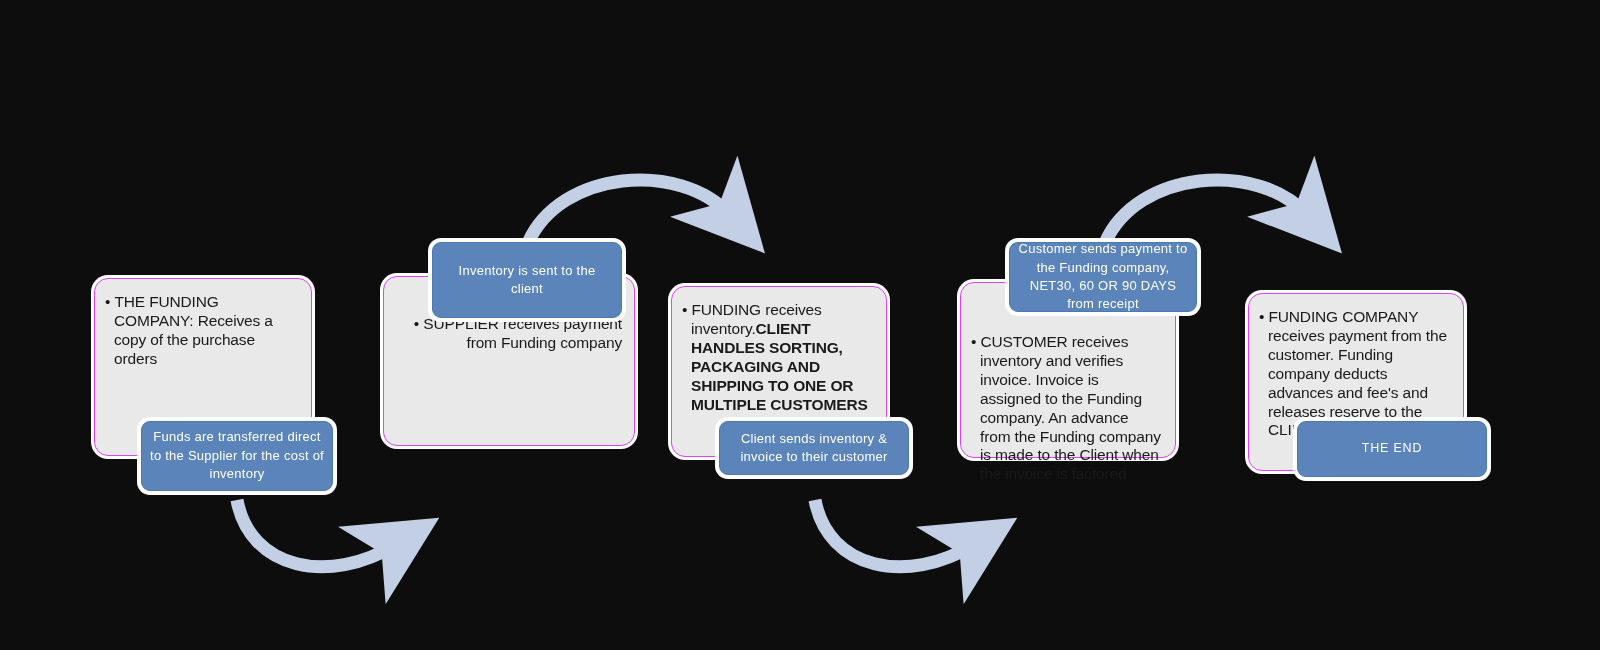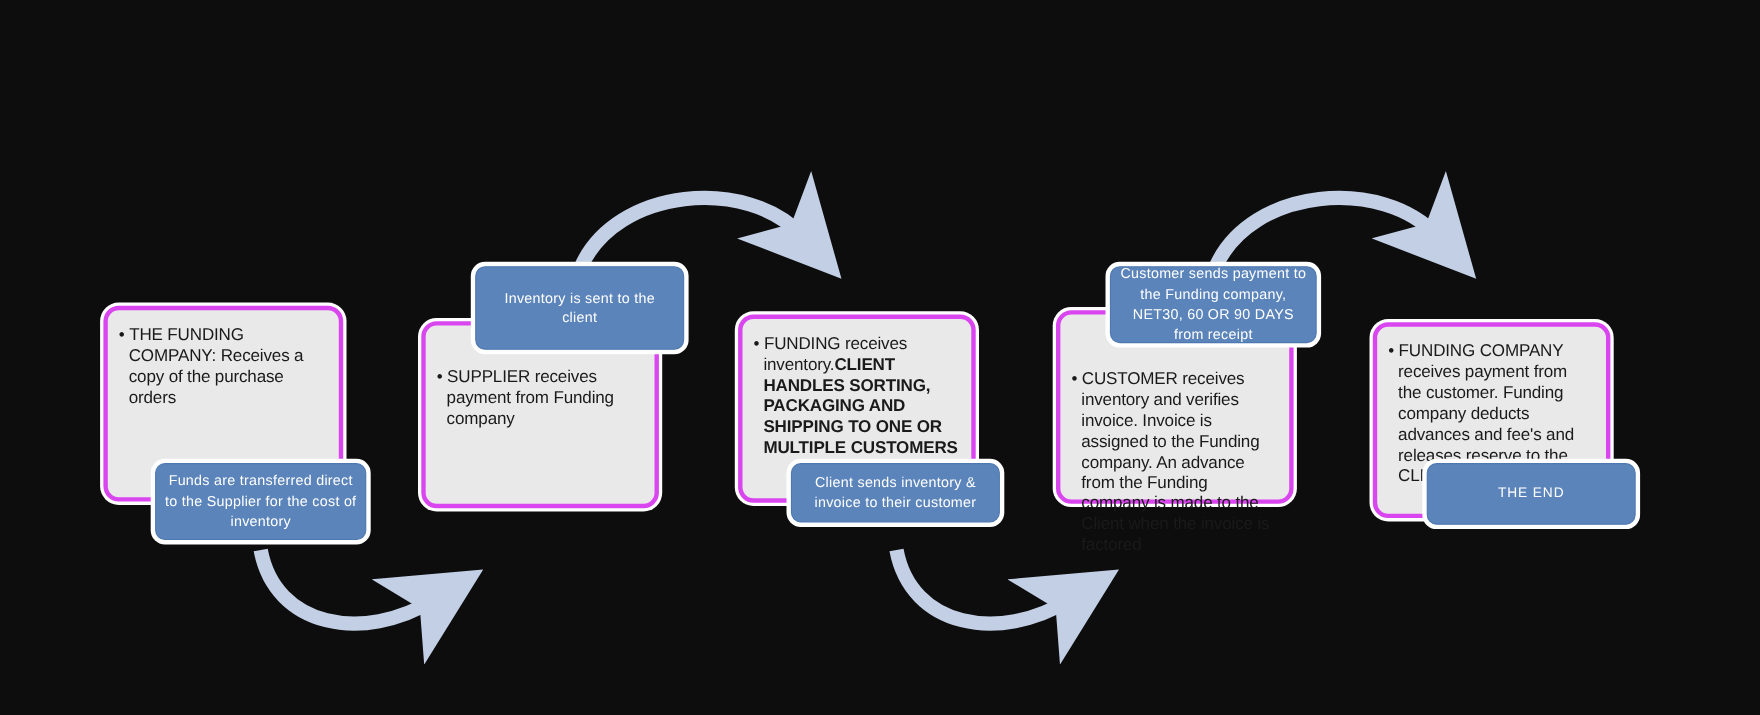--- a/index.html
+++ b/index.html
@@ -24,21 +24,21 @@
     width: 1600px;
     height: 650px;
     pointer-events: none;
   }
 
   
   .card {
     position: absolute;
     box-sizing: border-box;
     background: #e9e9e9;
-    border: 4px solid #d946ef;
+    border: 1px solid #d946ef;
     border-radius: 14px;
     box-shadow: 0 0 0 3px #ffffff;
     padding: 14px 12px 12px 10px;
   }
   .card-text {
     color: #1a1a1a;
     font-size: 15.5px;
     line-height: 1.22;
     letter-spacing: -0.15px;
     white-space: pre-line;
@@ -99,21 +99,21 @@
     <path d="M 1105 243 C 1137 170, 1257 160, 1307 215" fill="none" stroke="#c2cfe4" stroke-width="13" stroke-linecap="butt" marker-end="url(#ah)"></path>
   </svg>
 
   <div class="card" style="left:94px; top:278px; width:218px; height:178px;">
     <div class="card-text has-bullet">THE FUNDING COMPANY: Receives a copy of the purchase orders</div>
   </div>
   <div class="callout" style="left:141px; top:421px; width:192px; height:70px;">
     <div class="callout-text">Funds are transferred  direct to the Supplier for  the cost of inventory</div>
   </div>
 
-  <div class="card" style="left:383px; top:292px; width:216px; height:170px;">
+  <div class="card" style="left:383px; top:276px; width:252px; height:170px;text-align:right;">
     <div class="card-text has-bullet" style="margin-top:24px;">SUPPLIER receives payment from Funding company</div>
   </div>
   <div class="callout" style="left:432px; top:242px; width:190px; height:76px;">
     <div class="callout-text">Inventory  is sent to the  client</div>
   </div>
 
   <div class="card" style="left:671px; top:286px; width:216px; height:171px;">
     <div class="card-text has-bullet"><span>FUNDING receives inventory.</span><span class="strong">CLIENT HANDLES SORTING, PACKAGING AND SHIPPING TO ONE OR MULTIPLE CUSTOMERS</span></div>
   </div>
   <div class="callout" style="left:719px; top:421px; width:190px; height:54px;">

